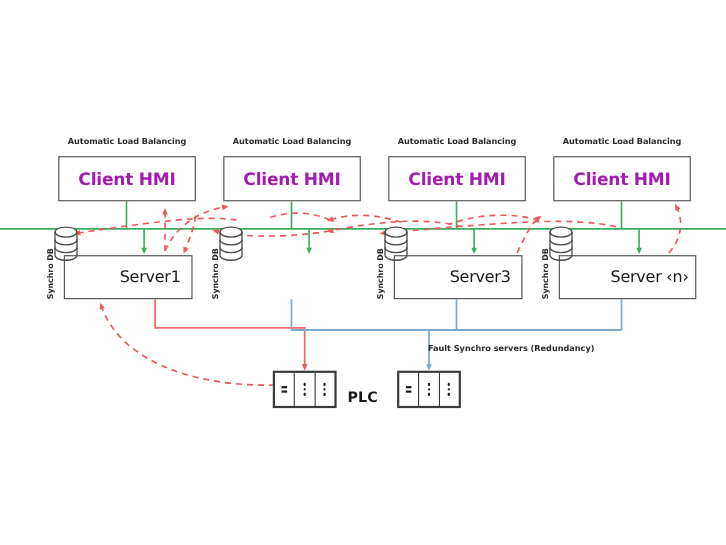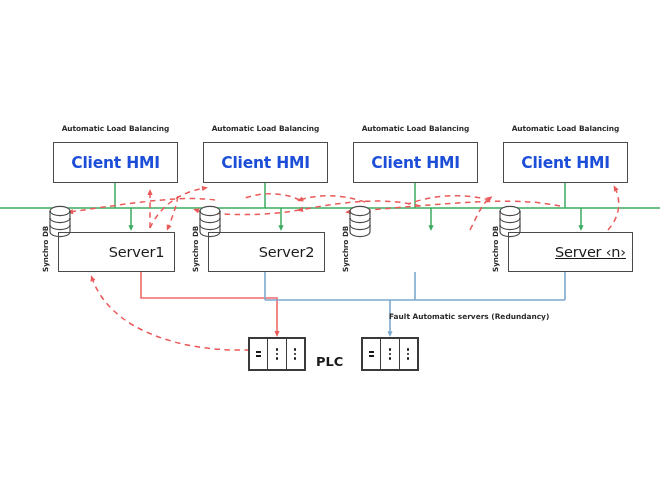--- a/index.html
+++ b/index.html
@@ -9,21 +9,21 @@
   #wires{position:absolute;left:0;top:0;width:660px;height:495px;}
 
   .alb{
     position:absolute;font-size:7.4px;font-weight:700;color:#2b2b2b;
     letter-spacing:-0.05px;white-space:nowrap;text-align:center;
   }
   .hmi{
     position:absolute;box-sizing:border-box;
     border:1.4px solid #4a4a4a;background:#fff;
     display:flex;align-items:center;justify-content:center;
-    font-size:15.5px;font-weight:700;color:#1d4ed8;letter-spacing:-0.2px;
+    font-size:15.5px;font-weight:700;color:#a21caf;letter-spacing:-0.2px;
   }
   .srv{
     position:absolute;box-sizing:border-box;
     border:1.4px solid #4a4a4a;background:#fff;
     display:flex;align-items:center;justify-content:center;
     font-size:14.5px;font-weight:400;color:#1a1a1a;letter-spacing:-0.2px;padding-left:40px;
   }
   .sync-label{
     position:absolute;font-size:7.2px;font-weight:700;color:#2b2b2b;
     white-space:nowrap;transform-origin:0 0;transform:rotate(-90deg);
@@ -122,46 +122,46 @@
     <ellipse cx="13" cy="7" rx="10" ry="4.6" fill="#fff" stroke="#4a4a4a" stroke-width="1.2"></ellipse>
     <path d="M3,7 L3,28" fill="none" stroke="#4a4a4a" stroke-width="1.2"></path>
     <path d="M23,7 L23,28" fill="none" stroke="#4a4a4a" stroke-width="1.2"></path>
     <path d="M3,28 A10,4.6 0 0 0 23,28" fill="none" stroke="#4a4a4a" stroke-width="1.2"></path>
     <path d="M3,14 A10,4.6 0 0 0 23,14" fill="none" stroke="#4a4a4a" stroke-width="1.1"></path>
     <path d="M3,21 A10,4.6 0 0 0 23,21" fill="none" stroke="#4a4a4a" stroke-width="1.1"></path>
   </svg>
 
   <div class="alb" style="left:203px;top:124px;width:125px;">Automatic Load Balancing</div>
   <div class="hmi" style="left:203px;top:142px;width:125px;height:41px;">Client HMI</div>
-  <div class="srv" style="left:208px;top:232px;width:117px;height:40px;">Server2</div>
   <div class="sync-label" style="left:191px;top:272px;">Synchro DB</div>
   <svg class="db" style="left:197px;top:204px;" width="26" height="36" viewBox="0 0 26 36">
     <ellipse cx="13" cy="7" rx="10" ry="4.6" fill="#fff" stroke="#4a4a4a" stroke-width="1.2"></ellipse>
     <path d="M3,7 L3,28" fill="none" stroke="#4a4a4a" stroke-width="1.2"></path>
     <path d="M23,7 L23,28" fill="none" stroke="#4a4a4a" stroke-width="1.2"></path>
     <path d="M3,28 A10,4.6 0 0 0 23,28" fill="none" stroke="#4a4a4a" stroke-width="1.2"></path>
     <path d="M3,14 A10,4.6 0 0 0 23,14" fill="none" stroke="#4a4a4a" stroke-width="1.1"></path>
     <path d="M3,21 A10,4.6 0 0 0 23,21" fill="none" stroke="#4a4a4a" stroke-width="1.1"></path>
   </svg>
 
   <div class="alb" style="left:353px;top:124px;width:125px;">Automatic Load Balancing</div>
   <div class="hmi" style="left:353px;top:142px;width:125px;height:41px;">Client HMI</div>
+  <div class="srv" style="left:358px;top:232px;width:117px;height:40px;">Server3</div>
   <div class="sync-label" style="left:341px;top:272px;">Synchro DB</div>
   <svg class="db" style="left:347px;top:204px;" width="26" height="36" viewBox="0 0 26 36">
     <ellipse cx="13" cy="7" rx="10" ry="4.6" fill="#fff" stroke="#4a4a4a" stroke-width="1.2"></ellipse>
     <path d="M3,7 L3,28" fill="none" stroke="#4a4a4a" stroke-width="1.2"></path>
     <path d="M23,7 L23,28" fill="none" stroke="#4a4a4a" stroke-width="1.2"></path>
     <path d="M3,28 A10,4.6 0 0 0 23,28" fill="none" stroke="#4a4a4a" stroke-width="1.2"></path>
     <path d="M3,14 A10,4.6 0 0 0 23,14" fill="none" stroke="#4a4a4a" stroke-width="1.1"></path>
     <path d="M3,21 A10,4.6 0 0 0 23,21" fill="none" stroke="#4a4a4a" stroke-width="1.1"></path>
   </svg>
 
   <div class="alb" style="left:503px;top:124px;width:125px;">Automatic Load Balancing</div>
   <div class="hmi" style="left:503px;top:142px;width:125px;height:41px;">Client HMI</div>
-  <div class="srv" style="left:508px;top:232px;width:125px;height:40px;text-decoration:underline;">Server ‹n›</div>
+  <div class="srv" style="left:508px;top:232px;width:125px;height:40px;">Server ‹n›</div>
   <div class="sync-label" style="left:491px;top:272px;">Synchro DB</div>
   <svg class="db" style="left:497px;top:204px;" width="26" height="36" viewBox="0 0 26 36">
     <ellipse cx="13" cy="7" rx="10" ry="4.6" fill="#fff" stroke="#4a4a4a" stroke-width="1.2"></ellipse>
     <path d="M3,7 L3,28" fill="none" stroke="#4a4a4a" stroke-width="1.2"></path>
     <path d="M23,7 L23,28" fill="none" stroke="#4a4a4a" stroke-width="1.2"></path>
     <path d="M3,28 A10,4.6 0 0 0 23,28" fill="none" stroke="#4a4a4a" stroke-width="1.2"></path>
     <path d="M3,14 A10,4.6 0 0 0 23,14" fill="none" stroke="#4a4a4a" stroke-width="1.1"></path>
     <path d="M3,21 A10,4.6 0 0 0 23,21" fill="none" stroke="#4a4a4a" stroke-width="1.1"></path>
   </svg>
 
@@ -193,15 +193,15 @@
         <div class="dot"></div>
         <div class="dot"></div>
     </div>
     <div class="cell">
       <div class="dot"></div>
         <div class="dot"></div>
         <div class="dot"></div>
     </div>
   </div>
 
-  <div class="ft-txt" style="left:389px;top:312px;">Fault Automatic servers (Redundancy)</div>
+  <div class="ft-txt" style="left:389px;top:312px;">Fault Synchro servers (Redundancy)</div>
 
 </div>
 
 </body></html>

